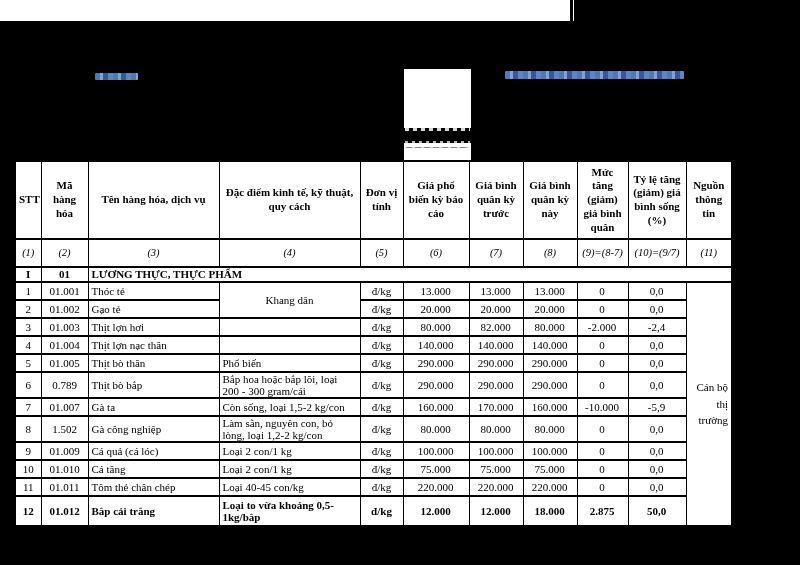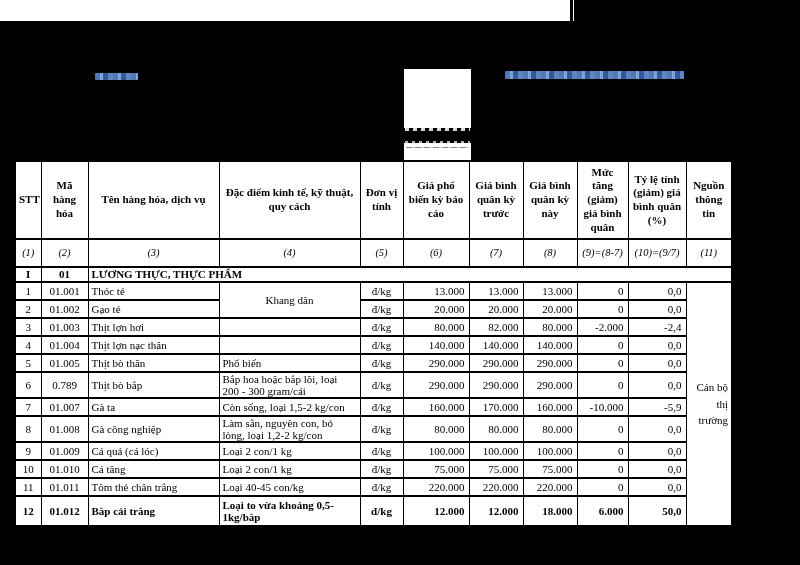--- a/index.html
+++ b/index.html
@@ -38,21 +38,21 @@
   .price thead th{font-weight:bold;text-align:center;line-height:1.25;}
   .price thead tr.labels{height:78px;}
   .price thead tr.codes{height:28px;}
   .price thead tr.codes th{font-weight:normal;font-style:italic;font-size:10.5px;}
   .price tbody tr{height:18px;}
   .price tbody tr.section{height:14px;}
   .price tbody tr.section td{font-weight:bold;line-height:13px;}
   .price tbody tr:last-child{height:30px;font-weight:bold;}
   .price td.c{text-align:center;}
   .price td.l{text-align:left;}
-  .price td.r{text-align:right;padding-right:4px;}
+  .price td.r{text-align:center;padding-right:4px;}
   .price td.src{text-align:right;line-height:1.5;}
 </style>
 </head>
 <body>
 
 <div class="stage">
   <div class="top-strip"></div>
   <div class="top-strip-divider"></div>
   <div class="top-strip-sliver"></div>
 
@@ -86,21 +86,21 @@
         <tr class="labels">
           <th>STT</th>
           <th>Mã hàng hóa</th>
           <th>Tên hàng hóa, dịch vụ</th>
           <th>Đặc điểm kinh tế, kỹ thuật, quy cách</th>
           <th>Đơn vị tính</th>
           <th>Giá phổ biến kỳ báo cáo</th>
           <th>Giá bình quân kỳ trước</th>
           <th>Giá bình quân kỳ này</th>
           <th>Mức tăng (giảm) giá bình quân</th>
-          <th>Tỷ lệ tính (giảm) giá bình quân (%)</th>
+          <th>Tỷ lệ tăng (giảm) giá bình sống (%)</th>
           <th>Nguồn thông tin</th>
         </tr>
         <tr class="codes">
           <th>(1)</th>
           <th>(2)</th>
           <th>(3)</th>
           <th>(4)</th>
           <th>(5)</th>
           <th>(6)</th>
           <th>(7)</th>
@@ -195,21 +195,21 @@
           <td class="l">Còn sống, loại 1,5-2 kg/con</td>
           <td class="c">đ/kg</td>
           <td class="r">160.000</td>
           <td class="r">170.000</td>
           <td class="r">160.000</td>
           <td class="r">-10.000</td>
           <td class="r">-5,9</td>
         </tr>
         <tr>
           <td class="c">8</td>
-          <td class="c">01.008</td>
+          <td class="c">1.502</td>
           <td class="l">Gà công nghiệp</td>
           <td class="l">Làm sẵn, nguyên con, bỏ lòng, loại 1,2-2 kg/con</td>
           <td class="c">đ/kg</td>
           <td class="r">80.000</td>
           <td class="r">80.000</td>
           <td class="r">80.000</td>
           <td class="r">0</td>
           <td class="r">0,0</td>
         </tr>
         <tr>
@@ -232,36 +232,36 @@
           <td class="c">đ/kg</td>
           <td class="r">75.000</td>
           <td class="r">75.000</td>
           <td class="r">75.000</td>
           <td class="r">0</td>
           <td class="r">0,0</td>
         </tr>
         <tr>
           <td class="c">11</td>
           <td class="c">01.011</td>
-          <td class="l">Tôm thẻ chân trắng</td>
+          <td class="l">Tôm thẻ chân chép</td>
           <td class="l">Loại 40-45 con/kg</td>
           <td class="c">đ/kg</td>
           <td class="r">220.000</td>
           <td class="r">220.000</td>
           <td class="r">220.000</td>
           <td class="r">0</td>
           <td class="r">0,0</td>
         </tr>
         <tr>
           <td class="c">12</td>
           <td class="c">01.012</td>
           <td class="l">Bắp cải trắng</td>
           <td class="l">Loại to vừa khoảng 0,5-1kg/bắp</td>
           <td class="c">đ/kg</td>
           <td class="r">12.000</td>
           <td class="r">12.000</td>
           <td class="r">18.000</td>
-          <td class="r">6.000</td>
+          <td class="r">2.875</td>
           <td class="r">50,0</td>
         </tr>
       </tbody>
   </table>
 </div>
 
 </body></html>

